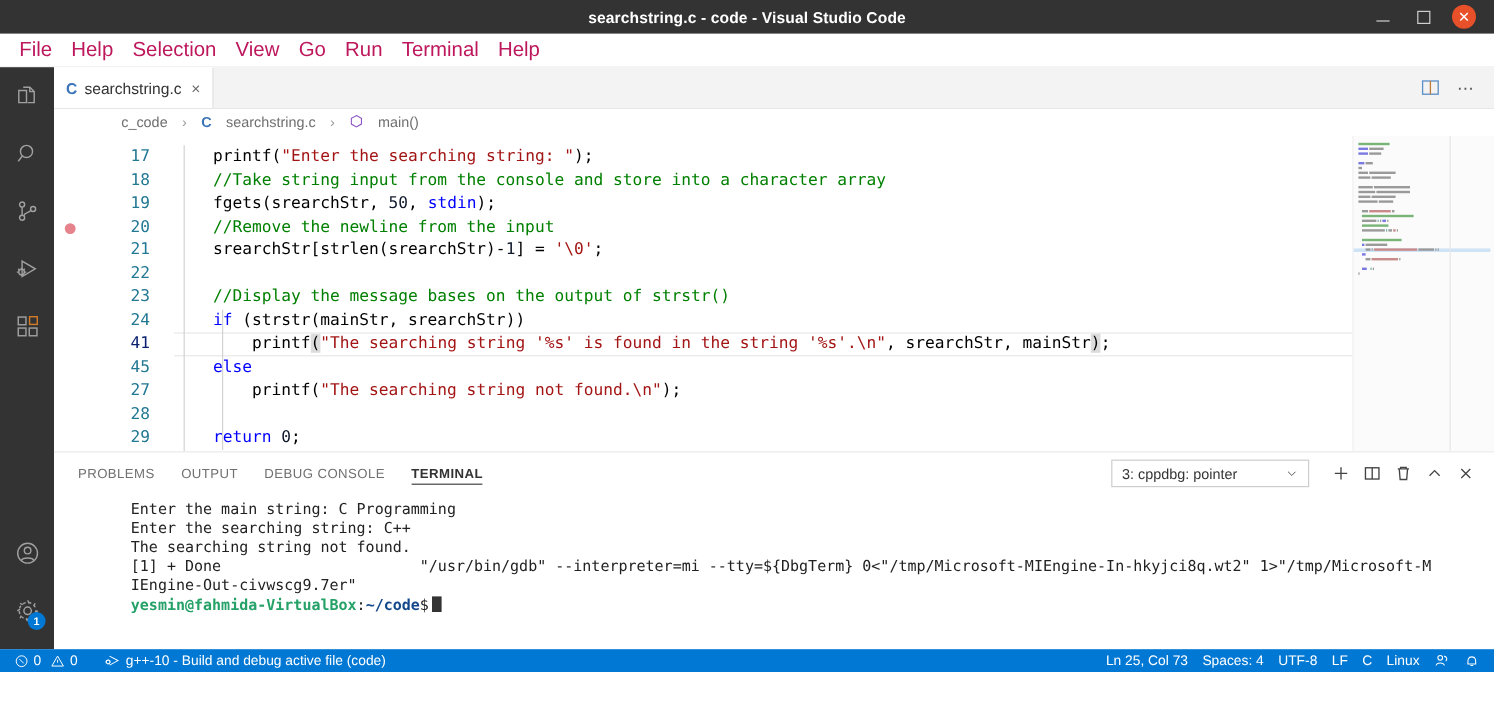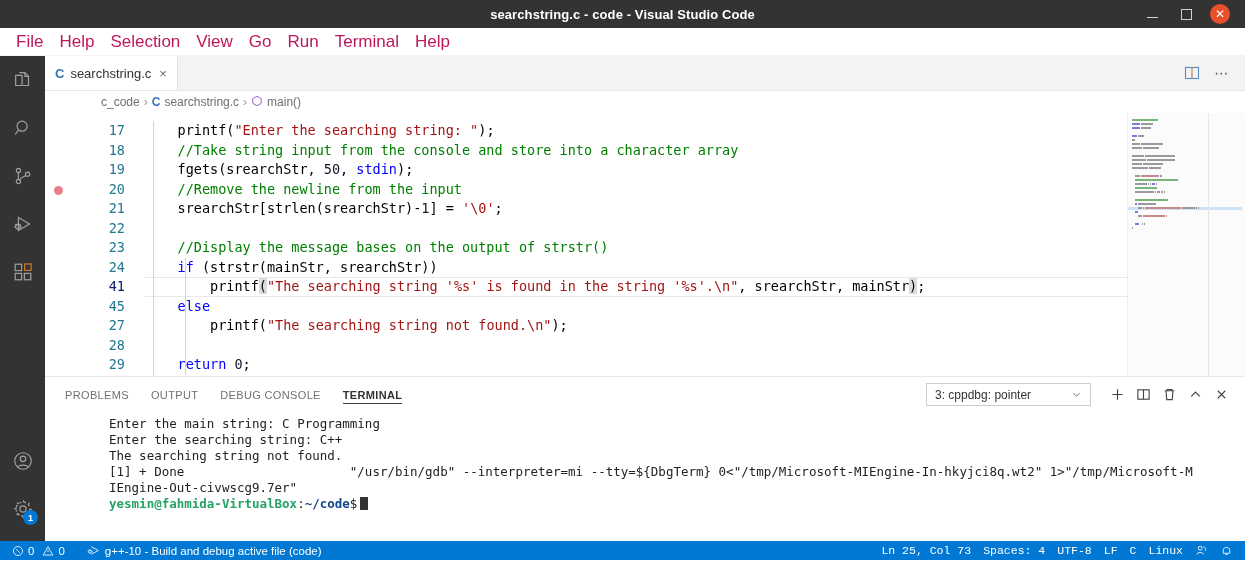--- a/index.html
+++ b/index.html
@@ -67,21 +67,21 @@
     display: flex; align-items: center; gap: 6px; padding: 0 10px;
     background: #ffffff; border-right: 1px solid #e0e0e0; font-size: 13px; color: #333;
     border-top: 1px solid transparent;
   }
   .tab .ficon { color: #3b73b9; font-weight: bold; font-size: 13px; }
   .tab .tclose { color: #6a6a6a; font-size: 13px; margin-left: 2px; }
   .tabs-right { margin-left: auto; display: flex; align-items: center; gap: 4px; padding-right: 10px; }
   .tb-icon { width: 26px; height: 28px; display:flex; align-items:center; justify-content:center; color:#5a5a5a; }
 
   .breadcrumbs {
-    height: 22px; display: flex; align-items: center; gap: 4px;
+    height: 22px; display: flex; align-items: center; gap: 12px;
     padding-left: 56px; font-size: 12px; color: #6f6f6f; background:#fff; flex: 0 0 22px;
   }
   .bc-sep { color: #9a9a9a; }
   .bc-c { color: #3b73b9; font-weight: bold; }
   .bc-hex { color: #8d54c6; }
 
   
   .code-area { flex: 1 1 auto; display: flex; position: relative; min-height: 0; overflow: hidden; background:#ffffff;}
   .gutter {
     width: 100px; flex: 0 0 100px; position: relative;
@@ -145,21 +145,21 @@
   .t-green { color: #26a269; font-weight: bold; }
   .t-blue { color: #12488b; font-weight: bold; }
   .cursor-block { display:inline-block; width: 8px; height: 13px; background: #333; vertical-align: -2px; margin-left: 3px; }
 
   
   .statusbar {
     height: 19px; background: #0078d4; color: #ffffff; display: flex; align-items: center;
     font-size: 11.5px; flex: 0 0 19px; padding: 0 6px;
   }
   .sb-item { display: flex; align-items: center; gap: 4px; padding: 0 6px; height: 19px; white-space: nowrap;}
-  .sb-right { margin-left: auto; display: flex; align-items: center; font-family: Liberation Mono, monospace; }
+  .sb-right { margin-left: auto; display: flex; align-items: center; }
   svg { display: block; }
 </style>
 </head>
 <body>
 
 <div class="app">
 
   <div class="titlebar">
     <div class="titlebar-title">searchstring.c - code - Visual Studio Code</div>
     <div class="win-controls">

